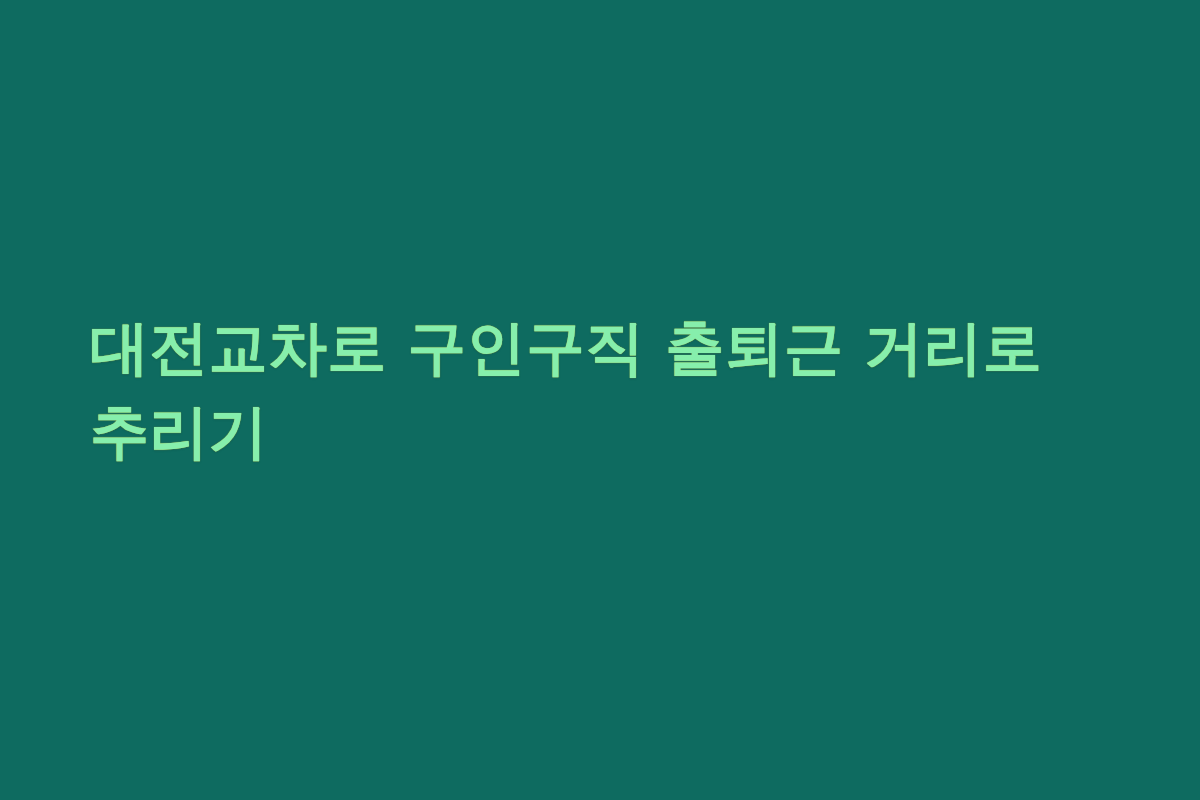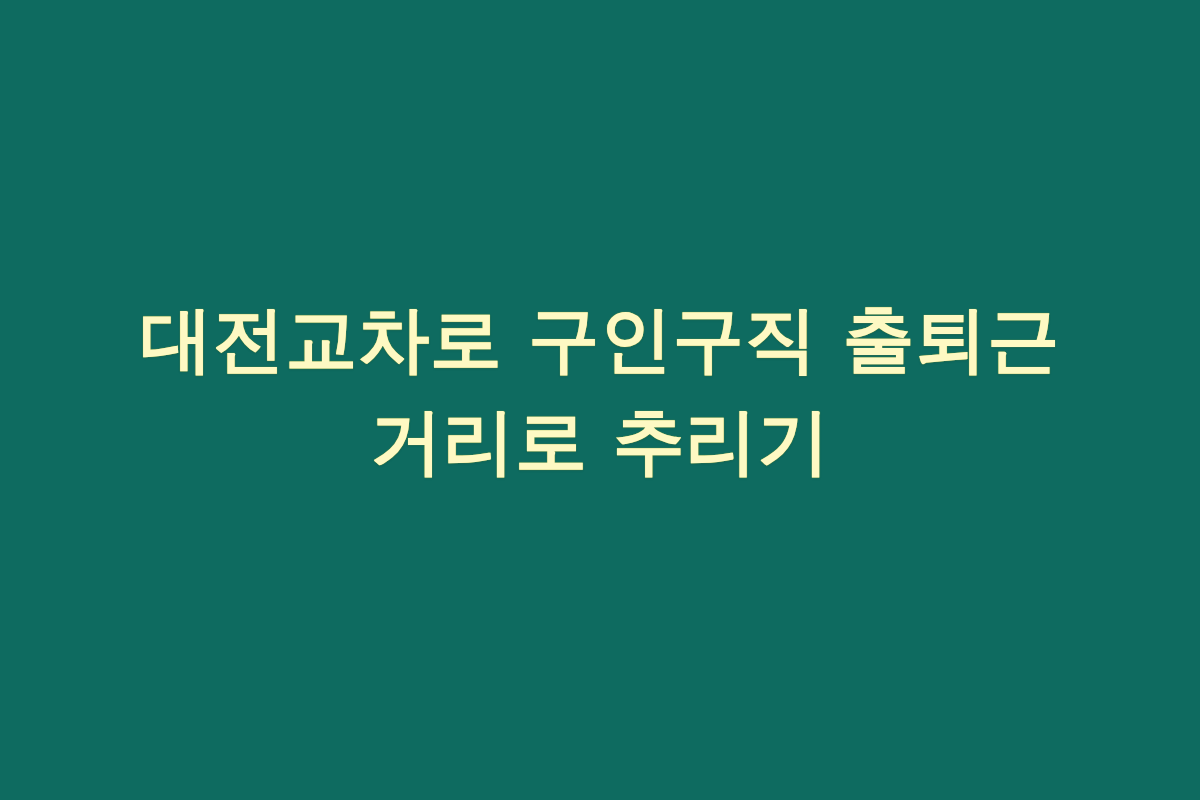--- a/index.html
+++ b/index.html
@@ -32,24 +32,23 @@
     align-items: center;
     justify-content: center;
     
     transform: translateY(-10px);
   }
 
   .headline {
     margin: 0;
     padding: 0;
     width: 100%;
-    text-align: center;
-    color: #fef9c3;
+    color: #86efac;
     font-family: "DejaVu Sans", "Liberation Sans", sans-serif;
-    font-size: 72px;
+    font-size: 59px;
     font-weight: 700;
     line-height: 1.42;
     letter-spacing: 0.005em;
     word-break: keep-all;
     
     text-shadow:
       0 0 1px rgba(247, 222, 62, 0.85),
       0 1px 2px rgba(6, 62, 55, 0.30);
     -webkit-font-smoothing: antialiased;
   }

